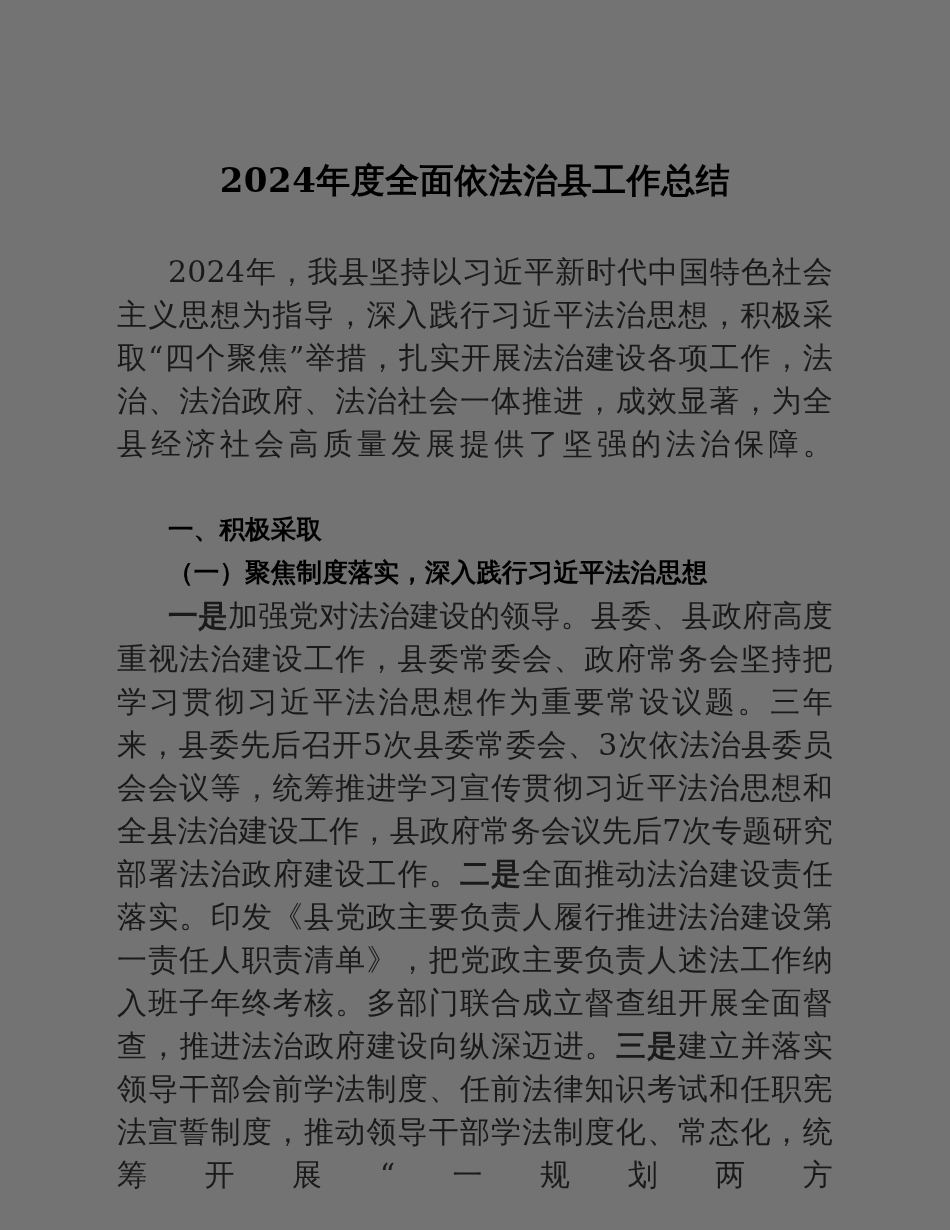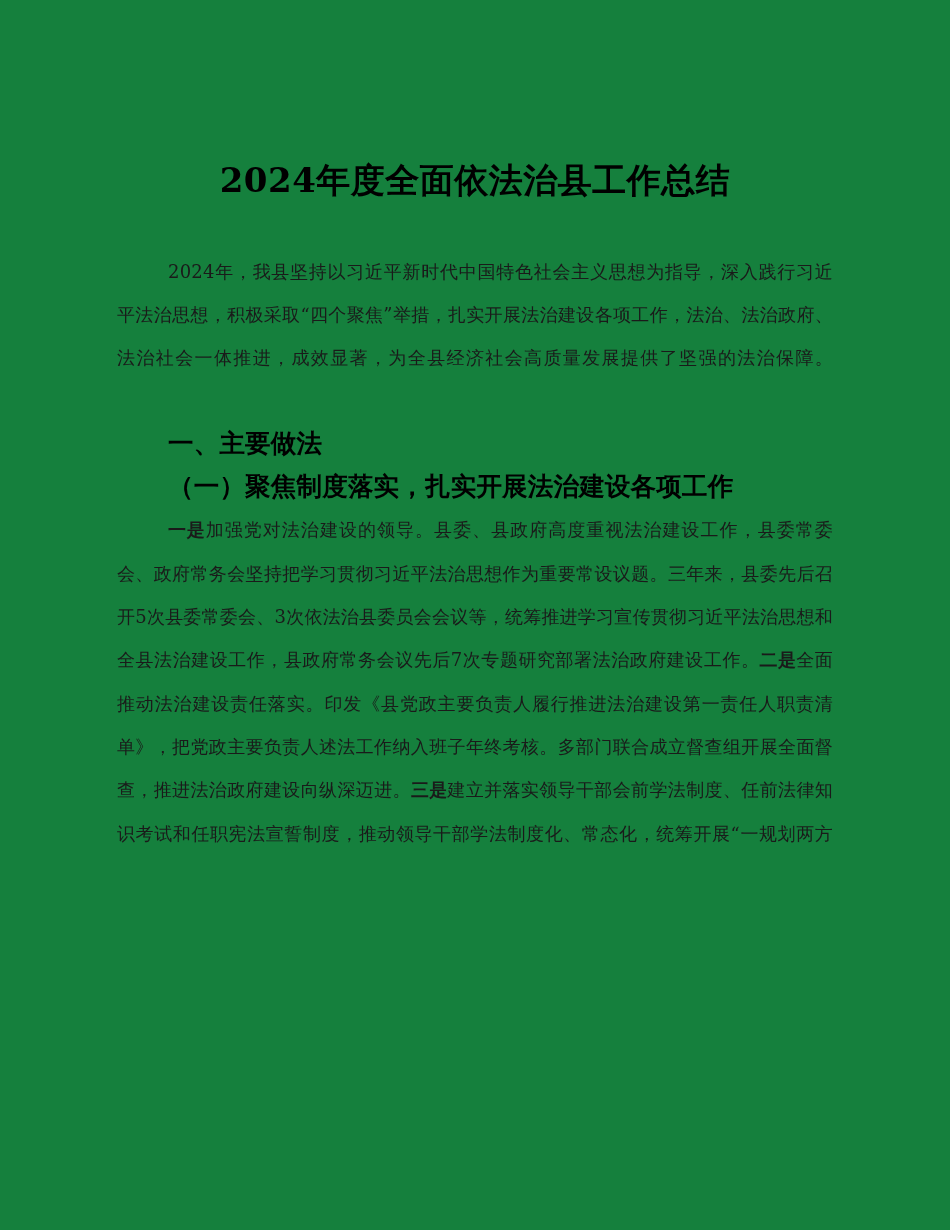--- a/index.html
+++ b/index.html
@@ -9,21 +9,21 @@
   }
 
   body {
     font-family: "DejaVu Serif", serif;
   }
 
   #page {
     position: relative;
     width: 950px;
     height: 1230px;
-    background: #15803d;
+    background: #737373;
     overflow: hidden;
     box-sizing: border-box;
   }
 
   
   #content {
     position: absolute;
     left: 117px;
     top: 0;
     width: 716px;
@@ -47,21 +47,21 @@
   
   .title-gap {
     height: 53px;
   }
 
   
   .body-p {
     margin: 0;
     padding: 0;
     font-family: "DejaVu Serif", "Liberation Serif", serif;
-    font-size: 18px;
+    font-size: 30px;
     line-height: 43px;
     color: #1a1a1a;
     text-align: justify;
     text-justify: inter-character;
     text-indent: 51px;
     letter-spacing: 0.2px;
     -webkit-font-smoothing: antialiased;
   }
 
   
@@ -110,20 +110,20 @@
 
 <div id="page">
   <div id="content">
 
     <h1 class="doc-title">2024年度全面依法治县工作总结</h1>
 
     <div class="title-gap"></div>
 
     <p class="body-p">2024年，我县坚持以习近平新时代中国特色社会主义思想为指导，深入践行习近平法治思想，积极采取“四个聚焦”举措，扎实开展法治建设各项工作，法治、法治政府、法治社会一体推进，成效显著，为全县经济社会高质量发展提供了坚强的法治保障。</p>
 
-    <h2 class="h1-cn">一、主要做法</h2>
+    <h2 class="h1-cn">一、积极采取</h2>
 
-    <h3 class="h2-cn">（一）聚焦制度落实，扎实开展法治建设各项工作</h3>
+    <h3 class="h2-cn">（一）聚焦制度落实，深入践行习近平法治思想</h3>
 
     <p class="body-p" id="rich-para-1"><span class="lead">一是</span><span>加强党对法治建设的领导。县委、县政府高度重视法治建设工作，县委常委会、政府常务会坚持把学习贯彻习近平法治思想作为重要常设议题。三年来，县委先后召开5次县委常委会、3次依法治县委员会会议等，统筹推进学习宣传贯彻习近平法治思想和全县法治建设工作，县政府常务会议先后7次专题研究部署法治政府建设工作。</span><span class="lead">二是</span><span>全面推动法治建设责任落实。印发《县党政主要负责人履行推进法治建设第一责任人职责清单》，把党政主要负责人述法工作纳入班子年终考核。多部门联合成立督查组开展全面督查，推进法治政府建设向纵深迈进。</span><span class="lead">三是</span><span>建立并落实领导干部会前学法制度、任前法律知识考试和任职宪法宣誓制度，推动领导干部学法制度化、常态化，统筹开展“一规划两方</span></p>
 
   </div>
 </div>
 
 </body></html>

